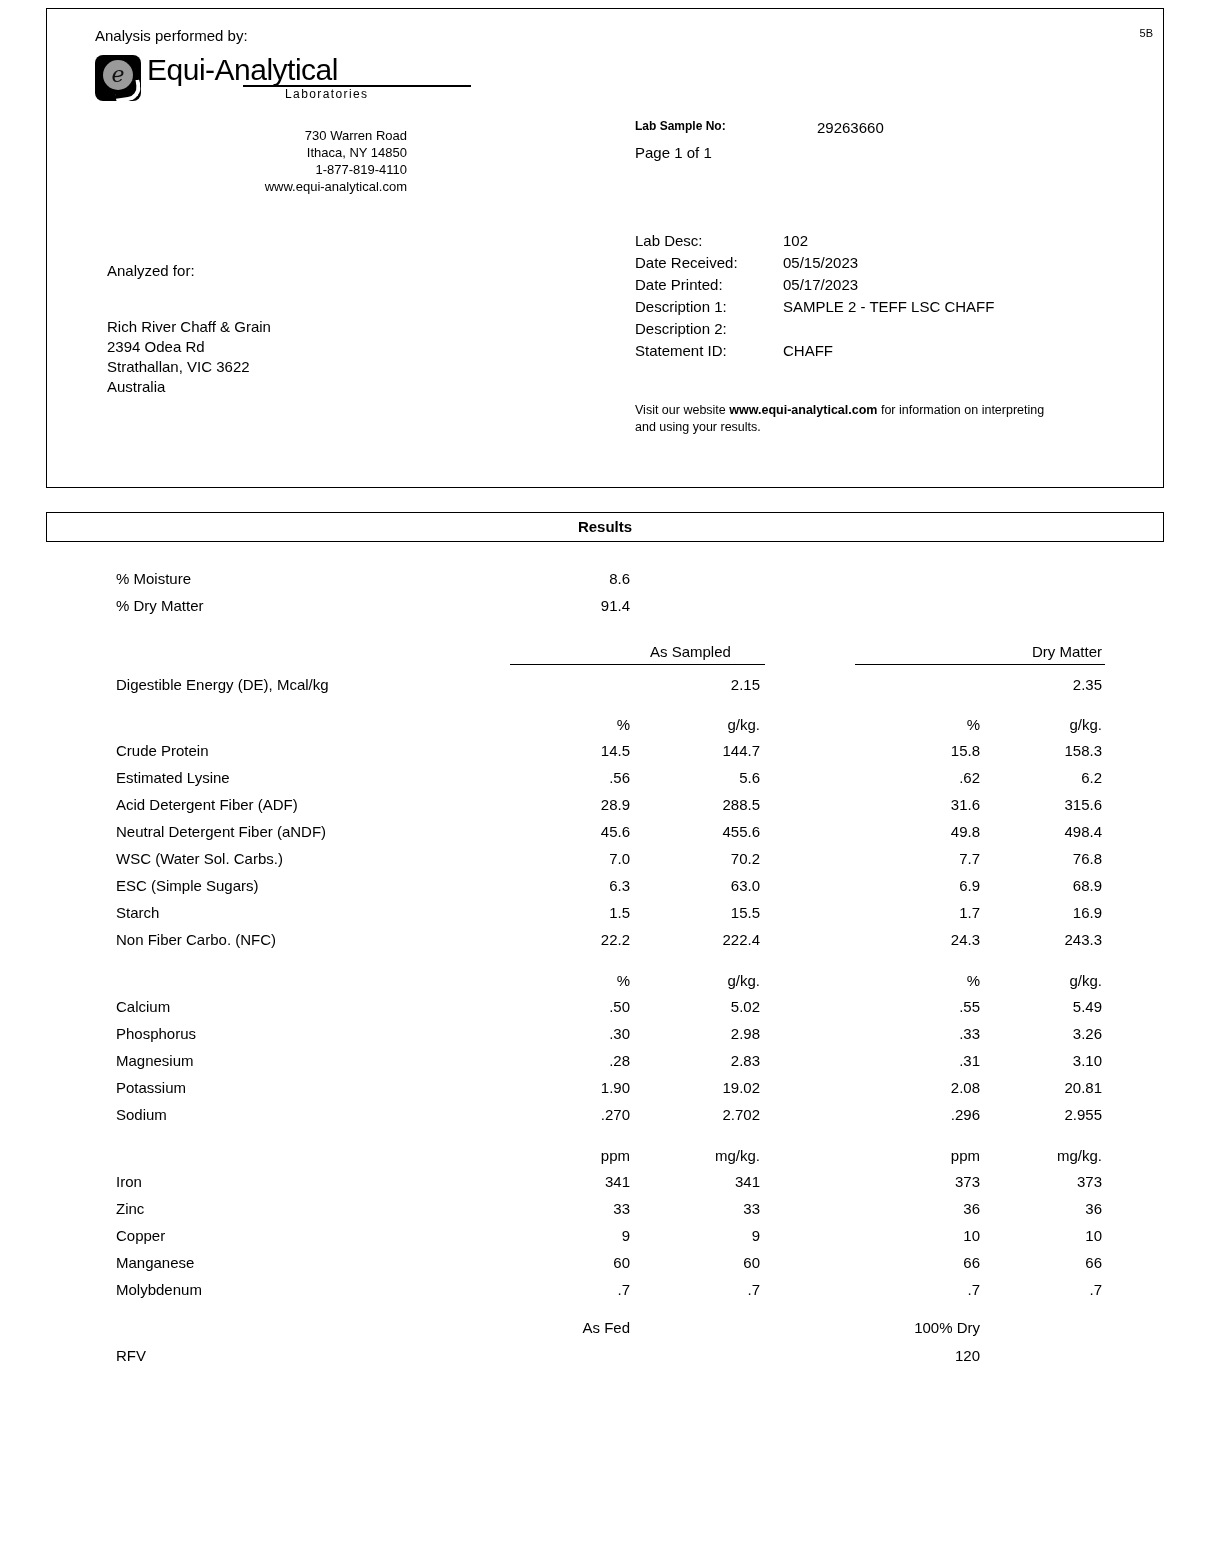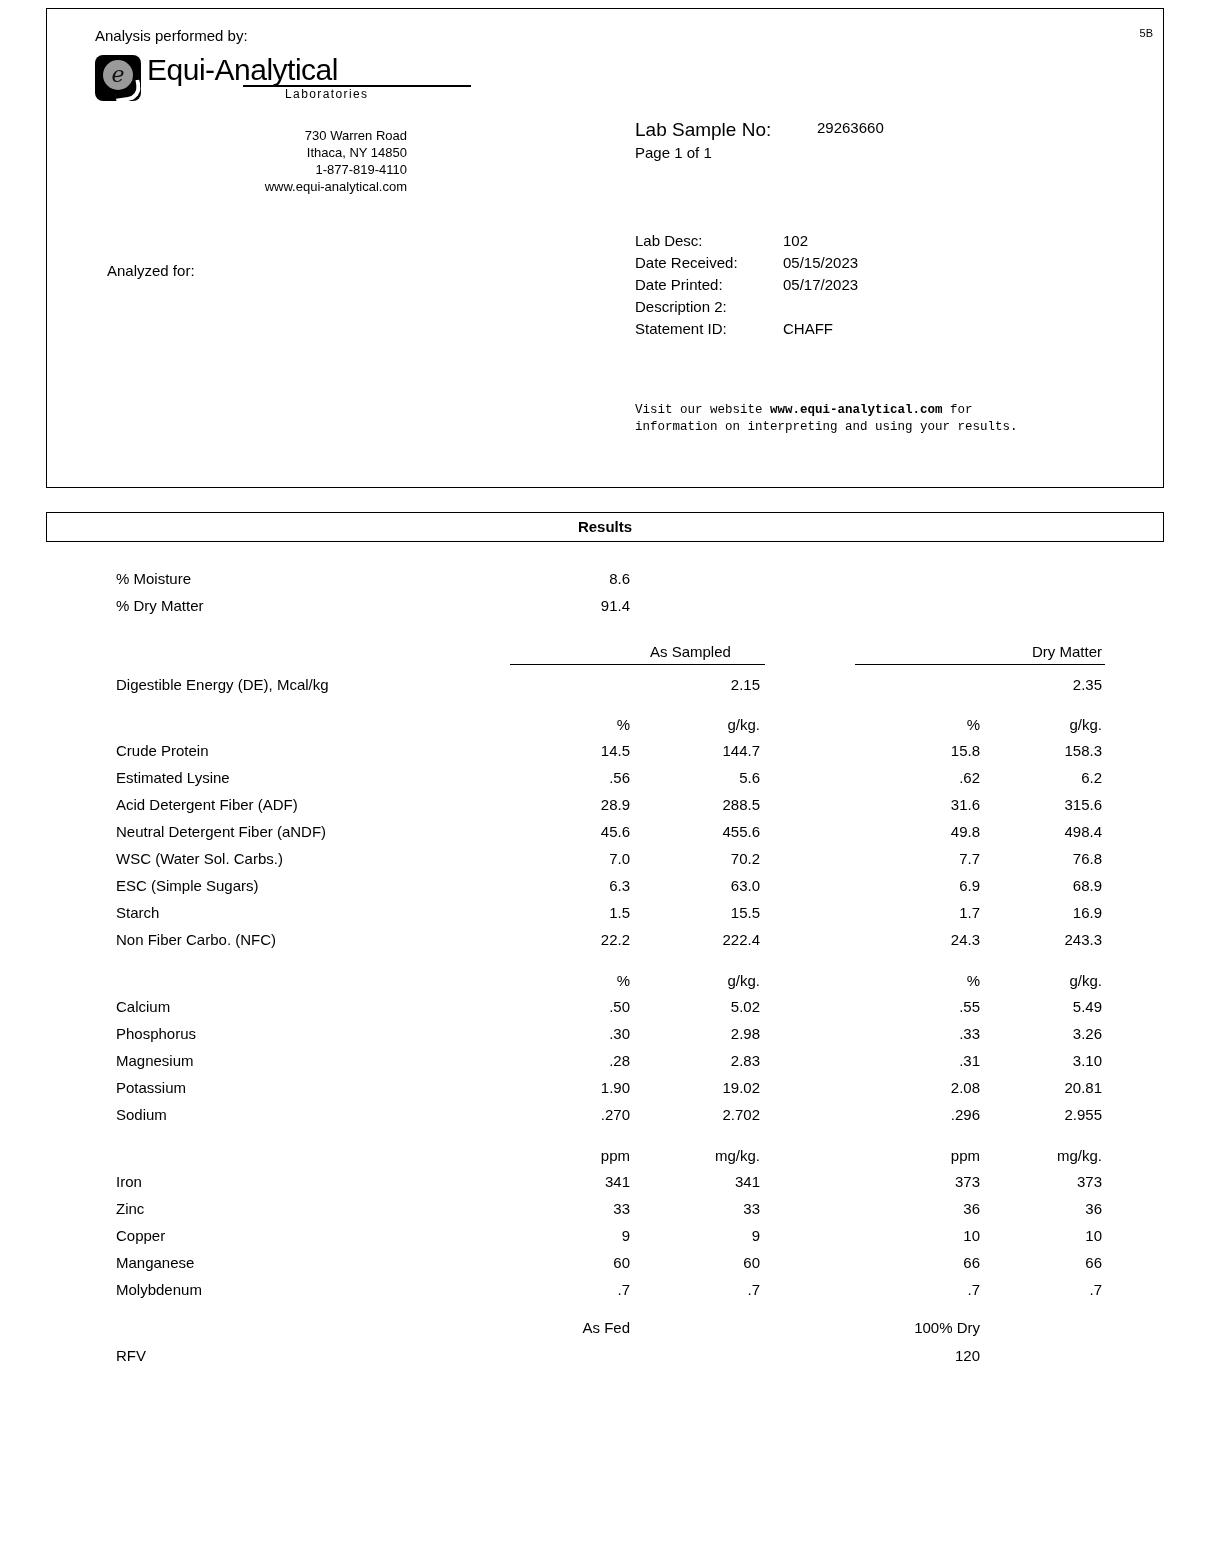--- a/index.html
+++ b/index.html
@@ -132,22 +132,22 @@
     top: 308px;
     font-size: 15px;
     line-height: 20px;
   }
 
   
   .labsample-row {
     position: absolute;
     left: 588px;
     top: 110px;
-    font-size: 19px;
-    font-weight: normal;
+    font-size: 12px;
+    font-weight: bold;
   }
   .labsample-val {
     position: absolute;
     left: 770px;
     top: 110px;
     font-size: 15px;
     font-weight: normal;
   }
   .page-of {
     position: absolute;
@@ -171,21 +171,20 @@
   .info-value {
     white-space: pre;
   }
   .visit-note {
     position: absolute;
     left: 588px;
     top: 393px;
     width: 420px;
     font-size: 12.5px;
     line-height: 17px;
-    font-family: Liberation Mono, monospace;
   }
   .visit-note b { font-weight: bold; }
 
   
   .results-bar {
     position: absolute;
     left: 46px;
     top: 512px;
     width: 1118px;
     height: 30px;
@@ -268,37 +267,45 @@
       <div class="logo-underline"></div>
       <div class="logo-sub">Laboratories</div>
     </div>
 
     <div class="lab-address" style="white-space: pre-line;">730 Warren Road
 Ithaca, NY  14850
 1-877-819-4110
 www.equi-analytical.com</div>
 
     <div class="analyzed-for-label">Analyzed for:</div>
+    <div class="client-block" style="white-space: pre-line;">Rich River Chaff &amp; Grain
+2394 Odea Rd
+Strathallan, VIC 3622
+Australia</div>
 
     <div class="labsample-row">Lab Sample No:</div>
     <div class="labsample-val">29263660</div>
     <div class="page-of">Page 1 of 1</div>
 
     <div class="info-table">
       <div class="info-row">
         <div class="info-label">Lab Desc:</div>
         <div class="info-value">102</div>
       </div>
       <div class="info-row">
         <div class="info-label">Date Received:</div>
         <div class="info-value">05/15/2023</div>
       </div>
       <div class="info-row">
         <div class="info-label">Date Printed:</div>
         <div class="info-value">05/17/2023</div>
+      </div>
+      <div class="info-row">
+        <div class="info-label">Description 1:</div>
+        <div class="info-value">SAMPLE 2 - TEFF LSC CHAFF</div>
       </div>
       <div class="info-row">
         <div class="info-label">Description 2:</div>
         <div class="info-value"></div>
       </div>
       <div class="info-row">
         <div class="info-label">Statement ID:</div>
         <div class="info-value">CHAFF</div>
       </div>
     </div>

